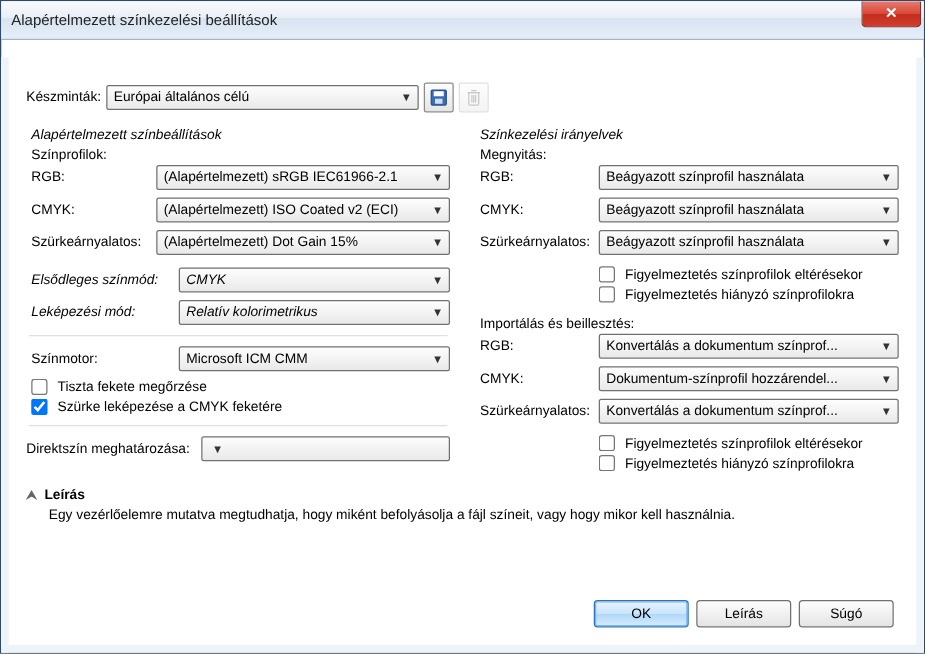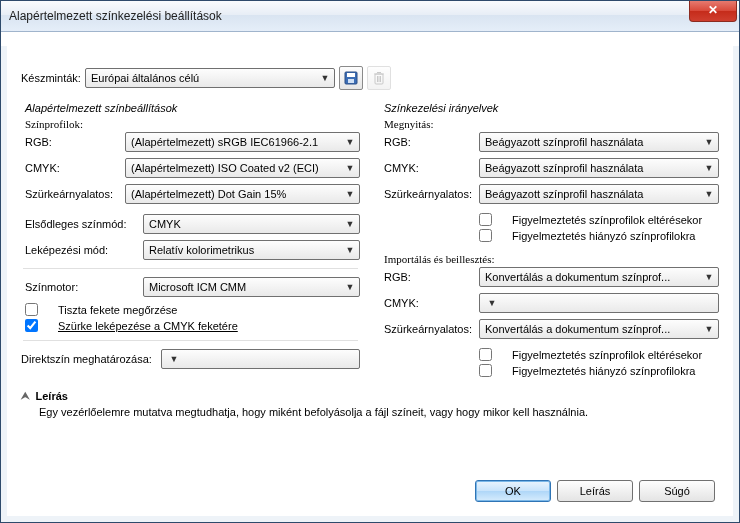--- a/index.html
+++ b/index.html
@@ -97,27 +97,27 @@
     display: flex;
     gap: 20px;
     margin-top: 6px;
   }
   .col { flex: 1; }
   .fieldset-title {
     color: #000;
     margin: 6px 0 4px 4px;
     font-style: italic;
   }
-  .sub { color: #000; margin: 2px 0 2px 4px; font-family: Liberation Serif, serif; }
+  .sub { color: #000; margin: 2px 0 2px 4px; }
   .grid { display: grid; grid-template-columns: 95px 1fr; row-gap: 6px; align-items: center; }
   .gridR { display: grid; grid-template-columns: 95px 1fr; row-gap: 6px; align-items: center; }
   .check {
     display: flex;
     align-items: center;
-    gap: 20px;
+    gap: 8px;
     margin: 3px 0 3px 0;
   }
   .check input { margin: 0; width: 13px; height: 13px; }
   hr.light { border: none; border-top: 1px solid #e0e0e0; margin: 8px 2px; }
   .desc-box {
     margin-top: 10px;
   }
   .desc-head {
     display: flex;
     align-items: center;
@@ -209,21 +209,21 @@
 
           <span class="lbl">Szürkeárnyalatos:</span>
           <div class="combo">
             <span class="txt">(Alapértelmezett) Dot Gain 15%</span>
             <span class="arrow">▼</span>
           </div>
         </div>
 
         <div style="height:10px"></div>
 
-        <div class="grid" style="margin-left:4px; grid-template-columns:118px 1fr;">
+        <div class="grid" style="margin-left:4px; grid-template-columns:118px 1fr;font-style:italic;">
           <span class="lbl">Elsődleges színmód:</span>
           <div class="combo">
             <span class="txt">CMYK</span>
             <span class="arrow">▼</span>
           </div>
 
           <span class="lbl">Leképezési mód:</span>
           <div class="combo">
             <span class="txt">Relatív kolorimetrikus</span>
             <span class="arrow">▼</span>
@@ -237,21 +237,21 @@
           <div class="combo">
             <span class="txt">Microsoft ICM CMM</span>
             <span class="arrow">▼</span>
           </div>
         </div>
 
         <div class="check" style="margin-left:4px; margin-top:6px;">
           <input type="checkbox" style="">
           <span>Tiszta fekete megőrzése</span>
         </div>
-        <div class="check" style="margin-left:4px;text-decoration:underline;">
+        <div class="check" style="margin-left:4px;">
           <input type="checkbox" checked="" style="">
           <span>Szürke leképezése a CMYK feketére</span>
         </div>
 
         <hr class="light">
 
         <div class="row" style="margin-left:0;">
           <span class="lbl" style="width:140px">Direktszín meghatározása:</span>
           <div class="combo" style="flex:1">
             <span class="arrow">▼</span>
@@ -299,20 +299,21 @@
 
         <div class="gridR" style="margin-left:4px;">
           <span class="lbl">RGB:</span>
           <div class="combo">
             <span class="txt">Konvertálás a dokumentum színprof...</span>
             <span class="arrow">▼</span>
           </div>
 
           <span class="lbl">CMYK:</span>
           <div class="combo">
+            <span class="txt">Dokumentum-színprofil hozzárendel...</span>
             <span class="arrow">▼</span>
           </div>
 
           <span class="lbl">Szürkeárnyalatos:</span>
           <div class="combo">
             <span class="txt">Konvertálás a dokumentum színprof...</span>
             <span class="arrow">▼</span>
           </div>
 
           <span></span>

